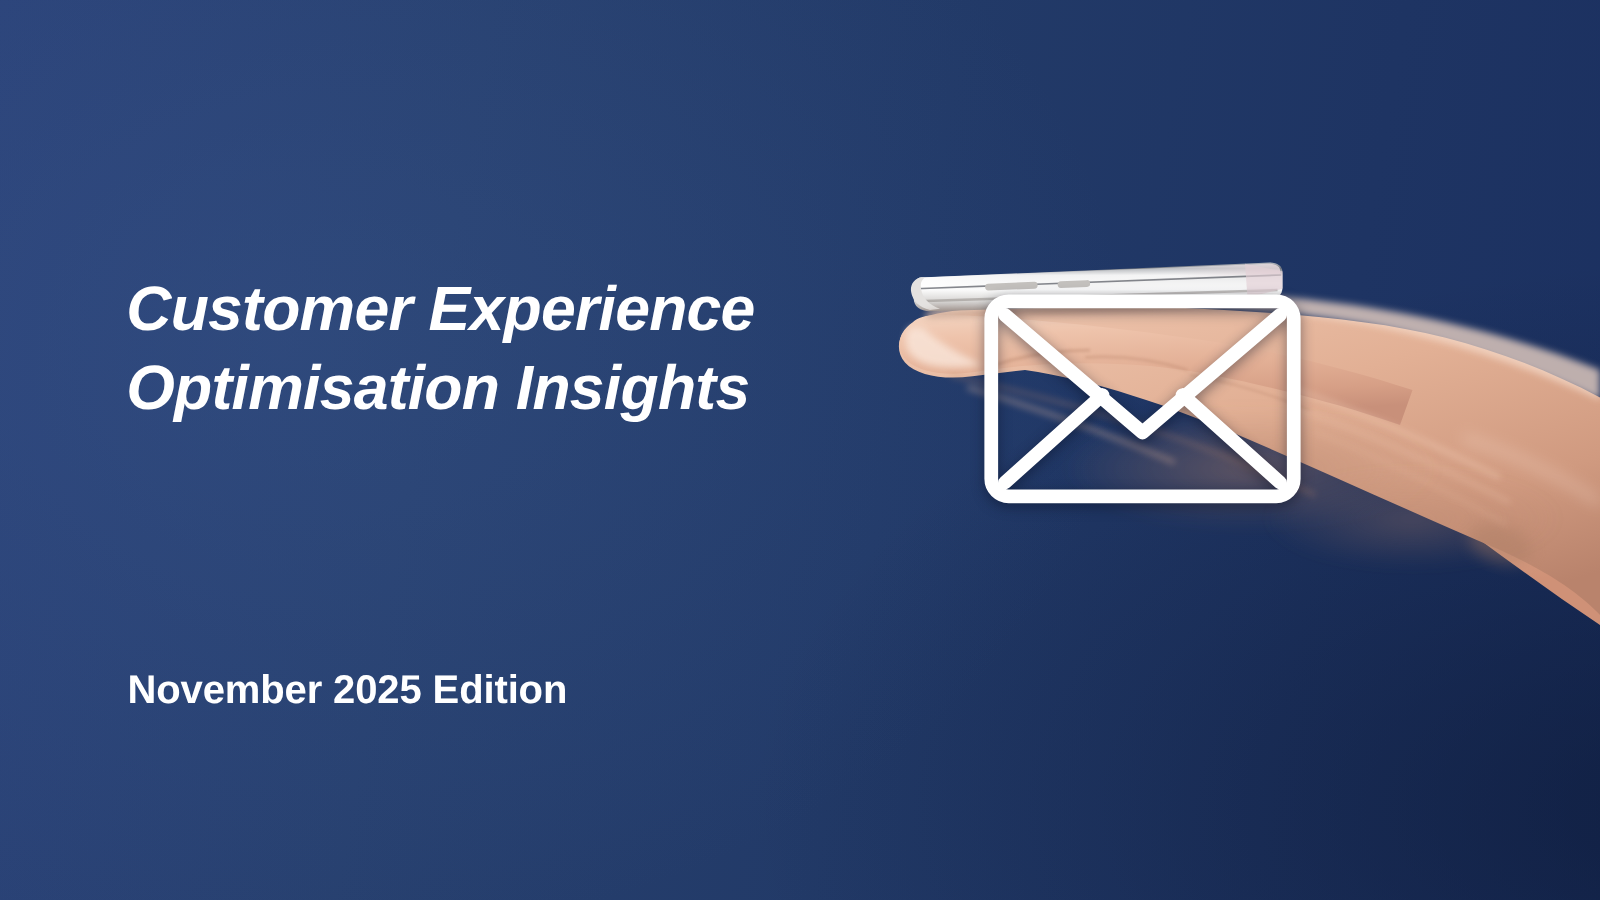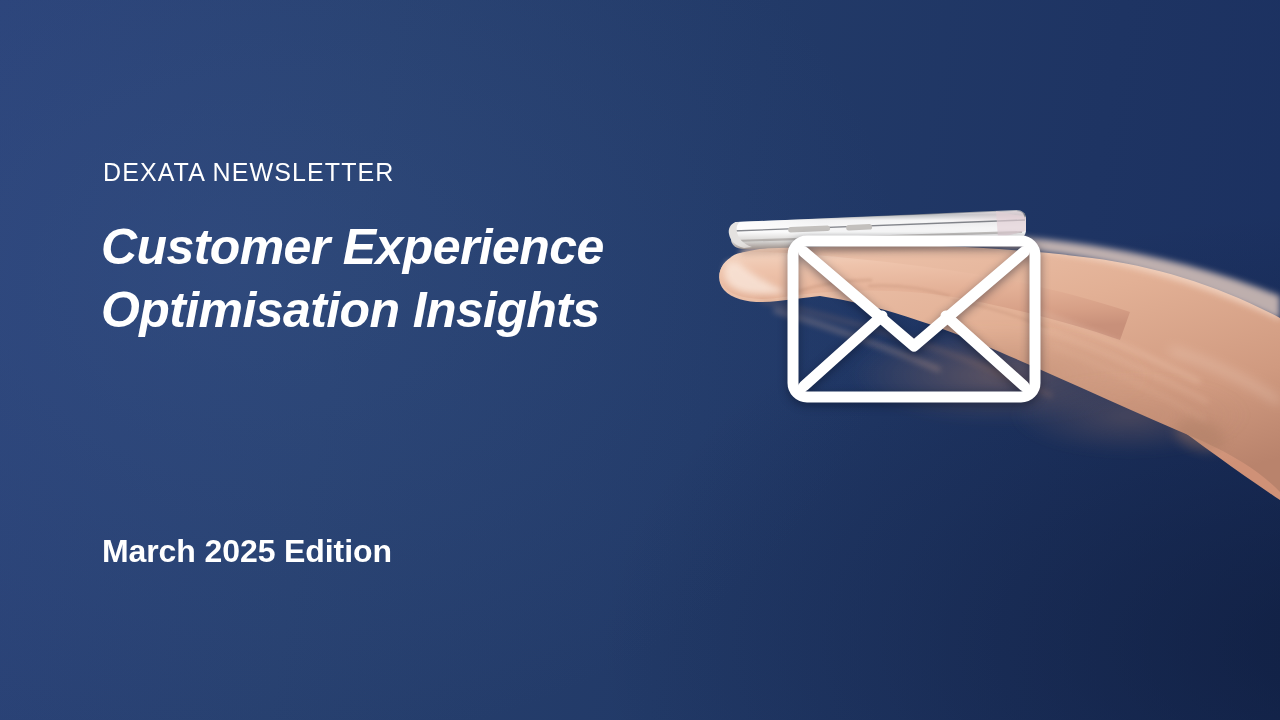--- a/index.html
+++ b/index.html
@@ -234,20 +234,19 @@
 
   <div class="envelope-icon">
     <svg width="256" height="170" viewBox="0 0 256 170" xmlns="http://www.w3.org/2000/svg">
       <rect x="7" y="7" width="242" height="156" rx="14" ry="14" fill="none" stroke="#ffffff" stroke-width="11"></rect>
       <path d="M 18 18 L 128 112 L 238 18" fill="none" stroke="#ffffff" stroke-width="11" stroke-linecap="round" stroke-linejoin="round"></path>
       <path d="M 18 152 L 96 82" fill="none" stroke="#ffffff" stroke-width="11" stroke-linecap="round"></path>
       <path d="M 238 152 L 160 82" fill="none" stroke="#ffffff" stroke-width="11" stroke-linecap="round"></path>
     </svg>
   </div>
 
-  <div class="eyebrow">DEXATA NEWSLETTER</div>
 
   <h1 class="headline">Customer Experience
 Optimisation Insights</h1>
 
-  <div class="edition">March 2025 Edition</div>
+  <div class="edition">November 2025 Edition</div>
 
 </div>
 
 </body></html>

